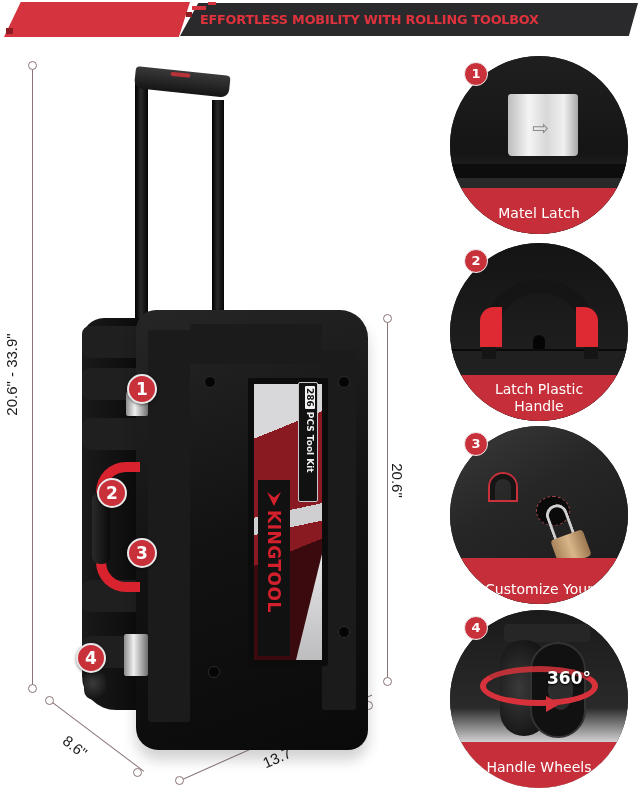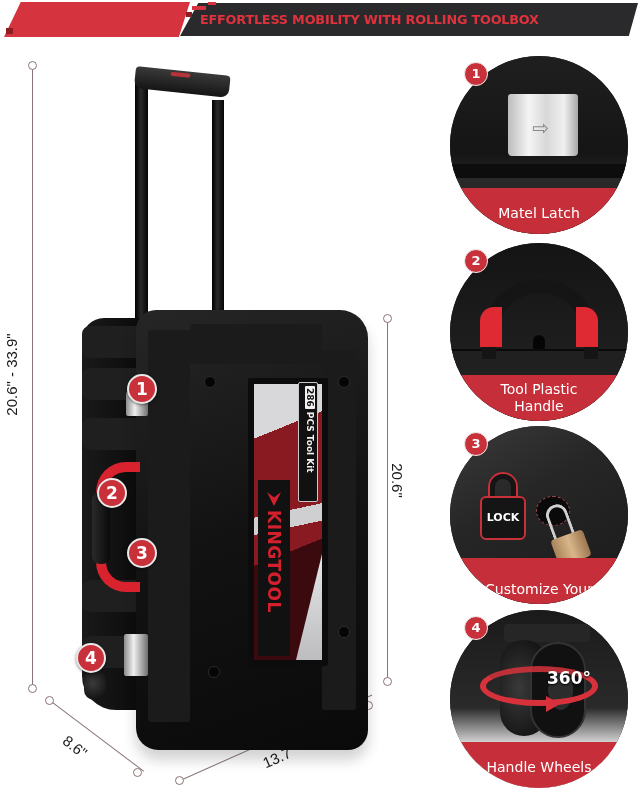--- a/index.html
+++ b/index.html
@@ -310,32 +310,31 @@
   <div class="feature-circle">
     <div class="feature-photo f2-bg">
       <div class="f2-base"></div>
       <div class="f2-handle"></div>
       <div class="f2-red-l"></div>
       <div class="f2-red-r"></div>
       <div class="f2-knob"></div>
     </div>
     <div class="feature-band"></div>
     <div class="feature-caption">
-      <div>Tool Plastic</div>
+      <div>Latch Plastic</div>
       <div>Handle</div>
     </div>
   </div>
   <div class="feature-num">2</div>
 </div>
 
 <div class="feature" style="top:426px;">
   <div class="feature-circle">
     <div class="feature-photo f3-bg">
       <div class="f3-lock-shackle"></div>
-      <div class="f3-lock-body">LOCK</div>
       <div class="f3-hole"></div>
       <div class="f3-padlock-shackle"></div>
       <div class="f3-padlock"></div>
     </div>
     <div class="feature-band"></div>
     <div class="feature-caption">
       <div>Customize Your</div>
     </div>
   </div>
   <div class="feature-num">3</div>

